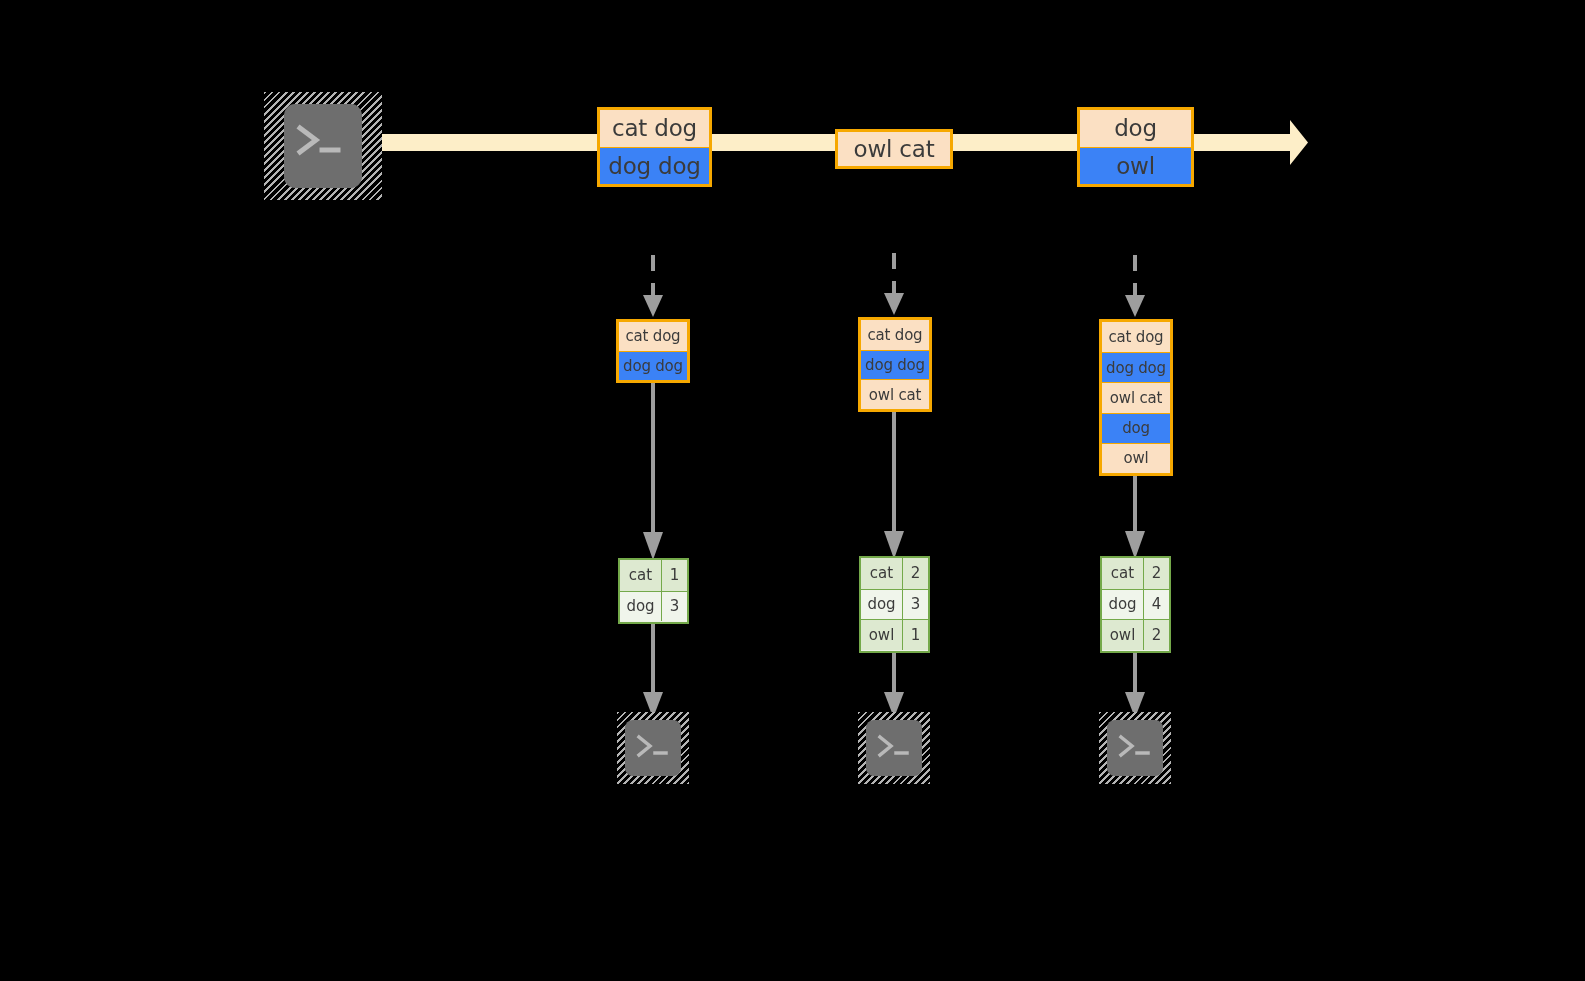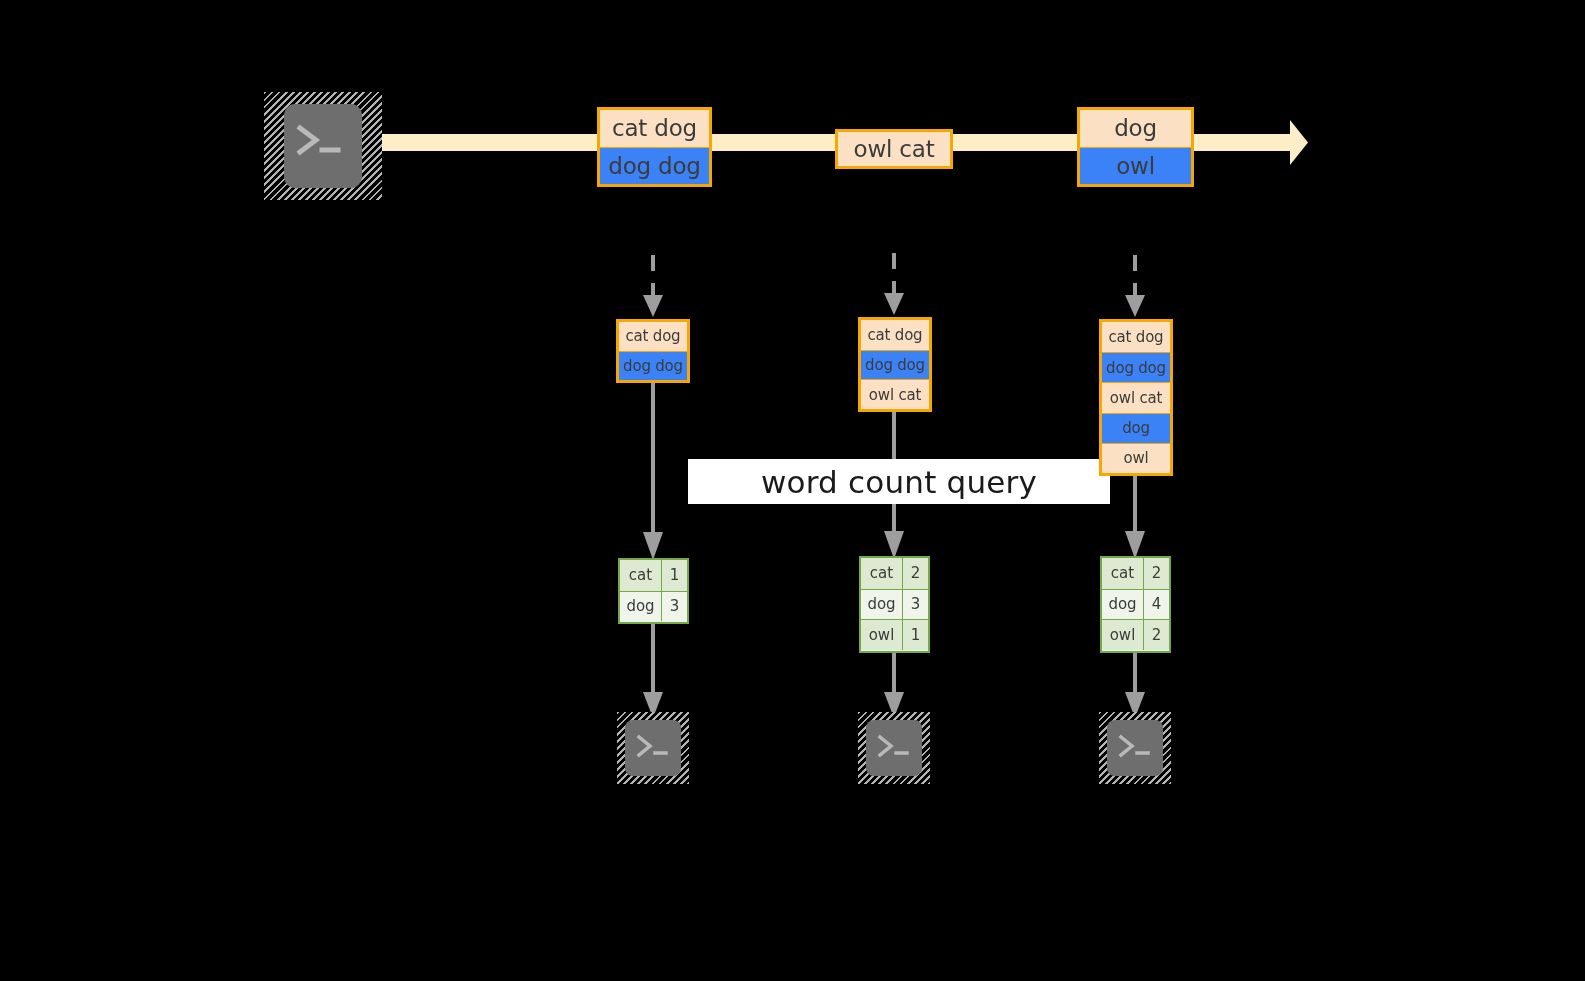--- a/index.html
+++ b/index.html
@@ -268,17 +268,14 @@
   </svg>
 
   <div class="terminal" style="left:1099px; top:712px; width:72px; height:72px; z-index:4;">
     <div class="inner" style="left:8px; top:8px; right:8px; bottom:8px;"></div>
     <svg style="left:16px; top:20px; width:42px; height:30px;" viewBox="0 0 42 30">
       <path d="M 6 5 L 17 14 L 6 23" stroke="#b9b9b9" stroke-width="3.5" fill="none" stroke-linecap="square"></path>
       <path d="M 22 21 L 33 21" stroke="#b9b9b9" stroke-width="3.5" fill="none" stroke-linecap="square"></path>
     </svg>
   </div>
 
-  <div class="label-band" style="left:688px; top:459px; width:422px; height:45px;">
-    <span>word count query</span>
-  </div>
 
 </div>
 
 </body></html>

